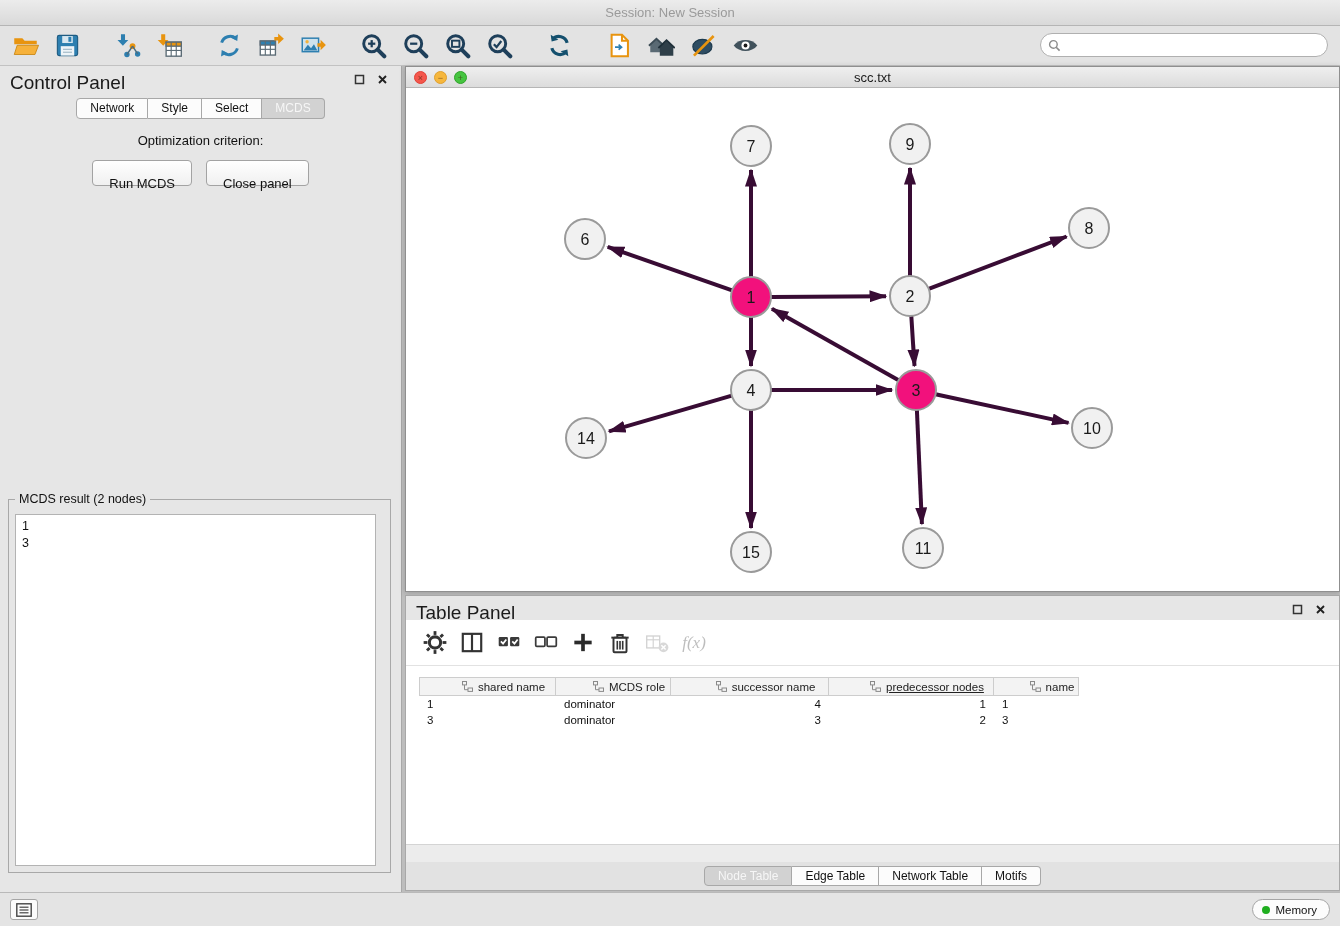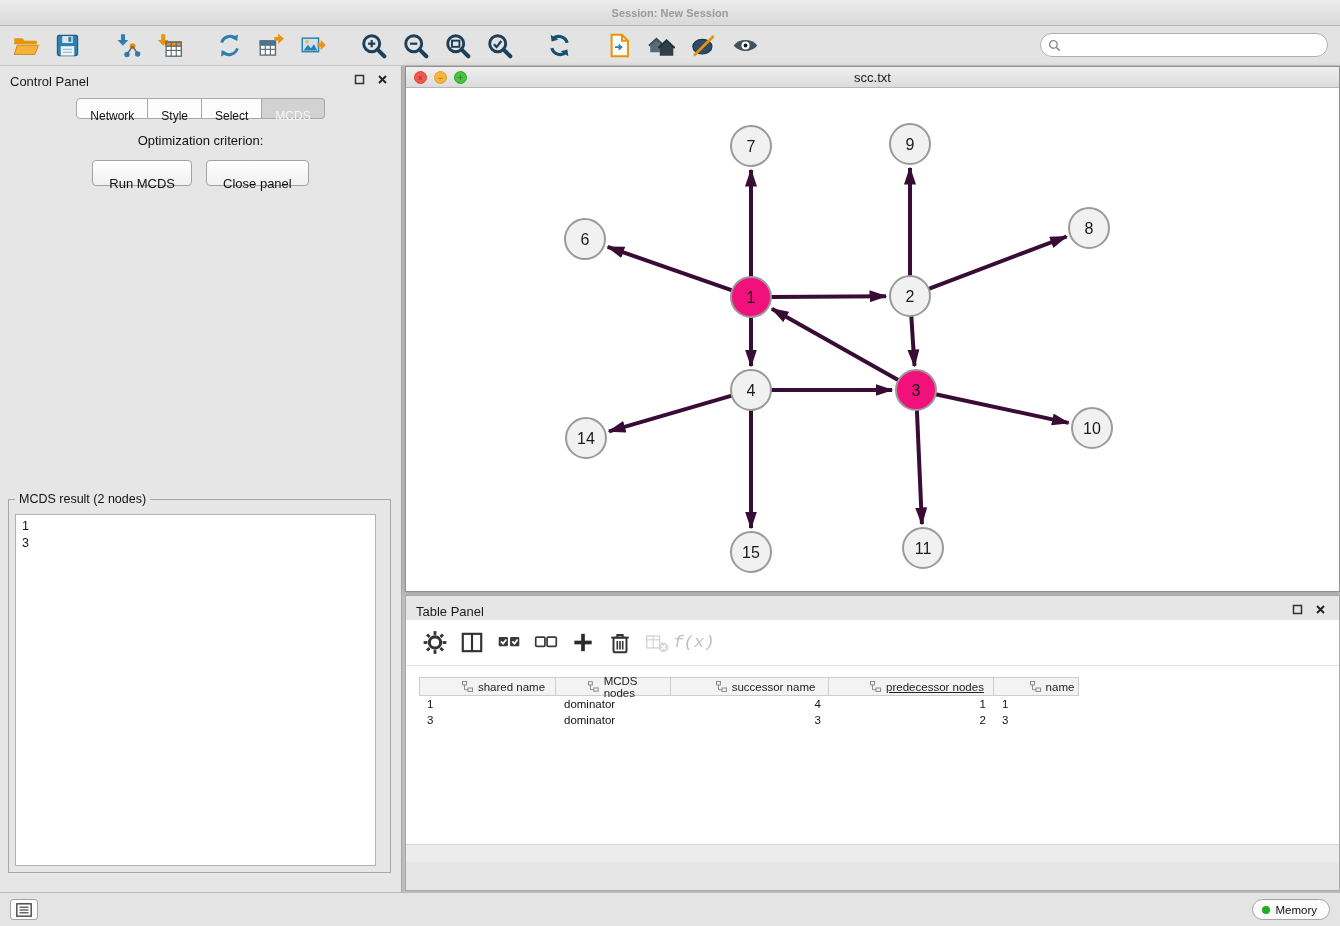--- a/index.html
+++ b/index.html
@@ -3,44 +3,44 @@
 <meta charset="utf-8">
 <style>
   *{margin:0;padding:0;box-sizing:border-box;}
   html,body{width:1340px;height:926px;overflow:hidden;}
   body{font-family:"Liberation Sans",sans-serif;background:#bdbdbd;position:relative;}
 
   
   #titlebar{position:absolute;left:0;top:0;width:1340px;height:26px;
     background:linear-gradient(#ececec,#d9d9d9);border-bottom:1px solid #b5b5b5;
     display:flex;align-items:center;justify-content:center;}
-  #titlebar span{font-size:11px;color:#9a9a9a;font-weight:bold;}
+  #titlebar span{font-size:13px;color:#9a9a9a;}
 
   
   #toolbar{position:absolute;left:0;top:26px;width:1340px;height:40px;background:#e3e3e3;
     border-bottom:1px solid #c2c2c2;display:flex;align-items:center;padding-left:8px;}
   #toolbar-groups{display:flex;align-items:center;}
   .tb-group{display:flex;align-items:center;gap:8px;margin-right:26px;}
   .tb-btn{width:34px;height:34px;display:flex;align-items:center;justify-content:center;border-radius:4px;}
   #search-wrap{position:absolute;right:12px;top:33px;width:288px;height:24px;}
   #search-wrap input{width:100%;height:100%;border:1px solid #b0b0b0;border-radius:12px;
     background:#fff;padding:0 8px 0 26px;font-size:12px;font-family:"Liberation Sans",sans-serif;outline:none;}
   #search-wrap .search-icon{position:absolute;left:8px;top:5px;}
 
   
   #control-panel{position:absolute;left:0;top:66px;width:402px;height:826px;background:#e6e6e6;
     border-right:1px solid #a8a8a8;}
   .panel-header{position:relative;height:26px;padding:6px 10px 0;}
-  .panel-header .ph-title{font-size:13px;color:#1a1a1a;}
+  .panel-header .ph-title{font-size:19px;color:#1a1a1a;}
   .ph-icons{position:absolute;top:7px;right:12px;display:flex;gap:10px;align-items:center;}
   .ph-icon{width:13px;height:13px;display:flex;align-items:center;justify-content:center;}
 
   .tabstrip{display:flex;justify-content:center;}
   #cp-tabs{margin-top:6px;}
-  .tab{height:21px;line-height:19px;padding:8px 13px;font-size:12px;background:#fcfcfc;
+  .tab{height:21px;line-height:19px;padding:0 13px;font-size:12px;background:#fcfcfc;
     border:1px solid #a8a8a8;border-left:none;color:#111;white-space:nowrap;text-align:right;}
   .tab:first-child{border-left:1px solid #a8a8a8;border-radius:4px 0 0 4px;}
   .tab:last-child{border-radius:0 4px 4px 0;}
   .tab.active{background:#d2d2d2;color:#f6f6f6;}
 
   .opt-label{text-align:center;margin-top:14px;font-size:13px;color:#111;}
   .cp-select{position:relative;width:312px;height:23px;margin:9px auto 0;background:#fff;
     border:1px solid #9f9f9f;border-radius:4px;font-size:13px;line-height:21px;padding:0 22px 0 9px;color:#111;}
   .cp-select .stepper{position:absolute;right:5px;top:4px;}
   .cp-buttons{display:flex;justify-content:center;gap:14px;margin-top:12px;}
@@ -69,21 +69,21 @@
   #graph-svg{display:block;background:#fff;}
   .node-label{font-size:16px;fill:#1a1a1a;font-family:"Liberation Sans",sans-serif;pointer-events:none;}
 
   
   #table-panel{position:absolute;left:405px;top:595px;width:935px;height:296px;background:#e6e6e6;
     border:1px solid #a8a8a8;}
   #table-toolbar{position:absolute;left:0;top:24px;right:0;height:46px;background:#fff;
     display:flex;align-items:center;gap:11px;padding-left:16px;border-bottom:1px solid #e2e2e2;}
   .tt-btn{width:26px;height:26px;display:flex;align-items:center;justify-content:center;}
   .tt-btn.disabled{opacity:.38;filter:grayscale(1);}
-  .fx-label{font-family:Liberation Mono, monospace;font-style:italic;font-size:17px;color:#555;}
+  .fx-label{font-family:Liberation Serif, serif;font-style:italic;font-size:17px;color:#555;}
 
   #table-area{position:absolute;left:0;top:70px;right:0;bottom:46px;background:#fff;padding-left:13px;}
   #table-head{display:flex;margin-top:11px;}
   .th{height:19px;background:#f3f3f3;border:1px solid #cdcdcd;display:flex;align-items:center;
     justify-content:center;gap:5px;font-size:11.5px;color:#222;padding-left:32px;}
   .th + .th{border-left:none;}
   .tr{display:flex;height:16px;}
   .td{font-size:11.5px;line-height:16px;color:#111;padding:0 8px;overflow:hidden;white-space:nowrap;}
   #table-strip{position:absolute;left:0;right:0;bottom:28px;height:18px;background:#ececec;
     border-top:1px solid #d4d4d4;}
@@ -440,21 +440,21 @@
             <path d="M2.5 4v4.7h3.5" fill="none" stroke="#8a8a8a"></path>
           </svg>
           <span>shared name</span>
         </div>
         <div class="th" style="width: 115px;">
           <svg width="11" height="11" viewBox="0 0 11 11">
             <rect x="0.5" y="0.5" width="4" height="3.4" fill="none" stroke="#8a8a8a"></rect>
             <rect x="6" y="7" width="4.5" height="3.4" fill="none" stroke="#8a8a8a"></rect>
             <path d="M2.5 4v4.7h3.5" fill="none" stroke="#8a8a8a"></path>
           </svg>
-          <span>MCDS nodes</span>
+          <span>MCDS role</span>
         </div>
         <div class="th" style="width: 158px;">
           <svg width="11" height="11" viewBox="0 0 11 11">
             <rect x="0.5" y="0.5" width="4" height="3.4" fill="none" stroke="#8a8a8a"></rect>
             <rect x="6" y="7" width="4.5" height="3.4" fill="none" stroke="#8a8a8a"></rect>
             <path d="M2.5 4v4.7h3.5" fill="none" stroke="#8a8a8a"></path>
           </svg>
           <span>successor name</span>
         </div>
         <div class="th" style="width: 165px; text-decoration: underline;">
@@ -485,20 +485,28 @@
         <div class="tr">
           <div class="td" style="width: 137px; text-align: left;">3</div>
           <div class="td" style="width: 115px; text-align: left;">dominator</div>
           <div class="td" style="width: 158px; text-align: right;">3</div>
           <div class="td" style="width: 165px; text-align: right;">2</div>
           <div class="td" style="width: 85px; text-align: left;">3</div>
         </div>
       </div>
   </div>
   <div id="table-strip"></div>
+  <div id="table-tabs-row">
+    <div id="table-tabs" class="tabstrip">
+        <div class="tab active">Node Table</div>
+        <div class="tab">Edge Table</div>
+        <div class="tab">Network Table</div>
+        <div class="tab">Motifs</div>
+      </div>
+  </div>
 </div>
 
 <div id="statusbar">
   <div id="status-list-btn">
     <svg width="16" height="14" viewBox="0 0 16 14">
         <rect x="0.8" y="0.8" width="14.4" height="12.4" fill="none" stroke="#444" stroke-width="1.4"></rect>
         <line x1="3.5" y1="4.2" x2="12.5" y2="4.2" stroke="#444" stroke-width="1.2"></line>
         <line x1="3.5" y1="7" x2="12.5" y2="7" stroke="#444" stroke-width="1.2"></line>
         <line x1="3.5" y1="9.8" x2="12.5" y2="9.8" stroke="#444" stroke-width="1.2"></line>
       </svg>

